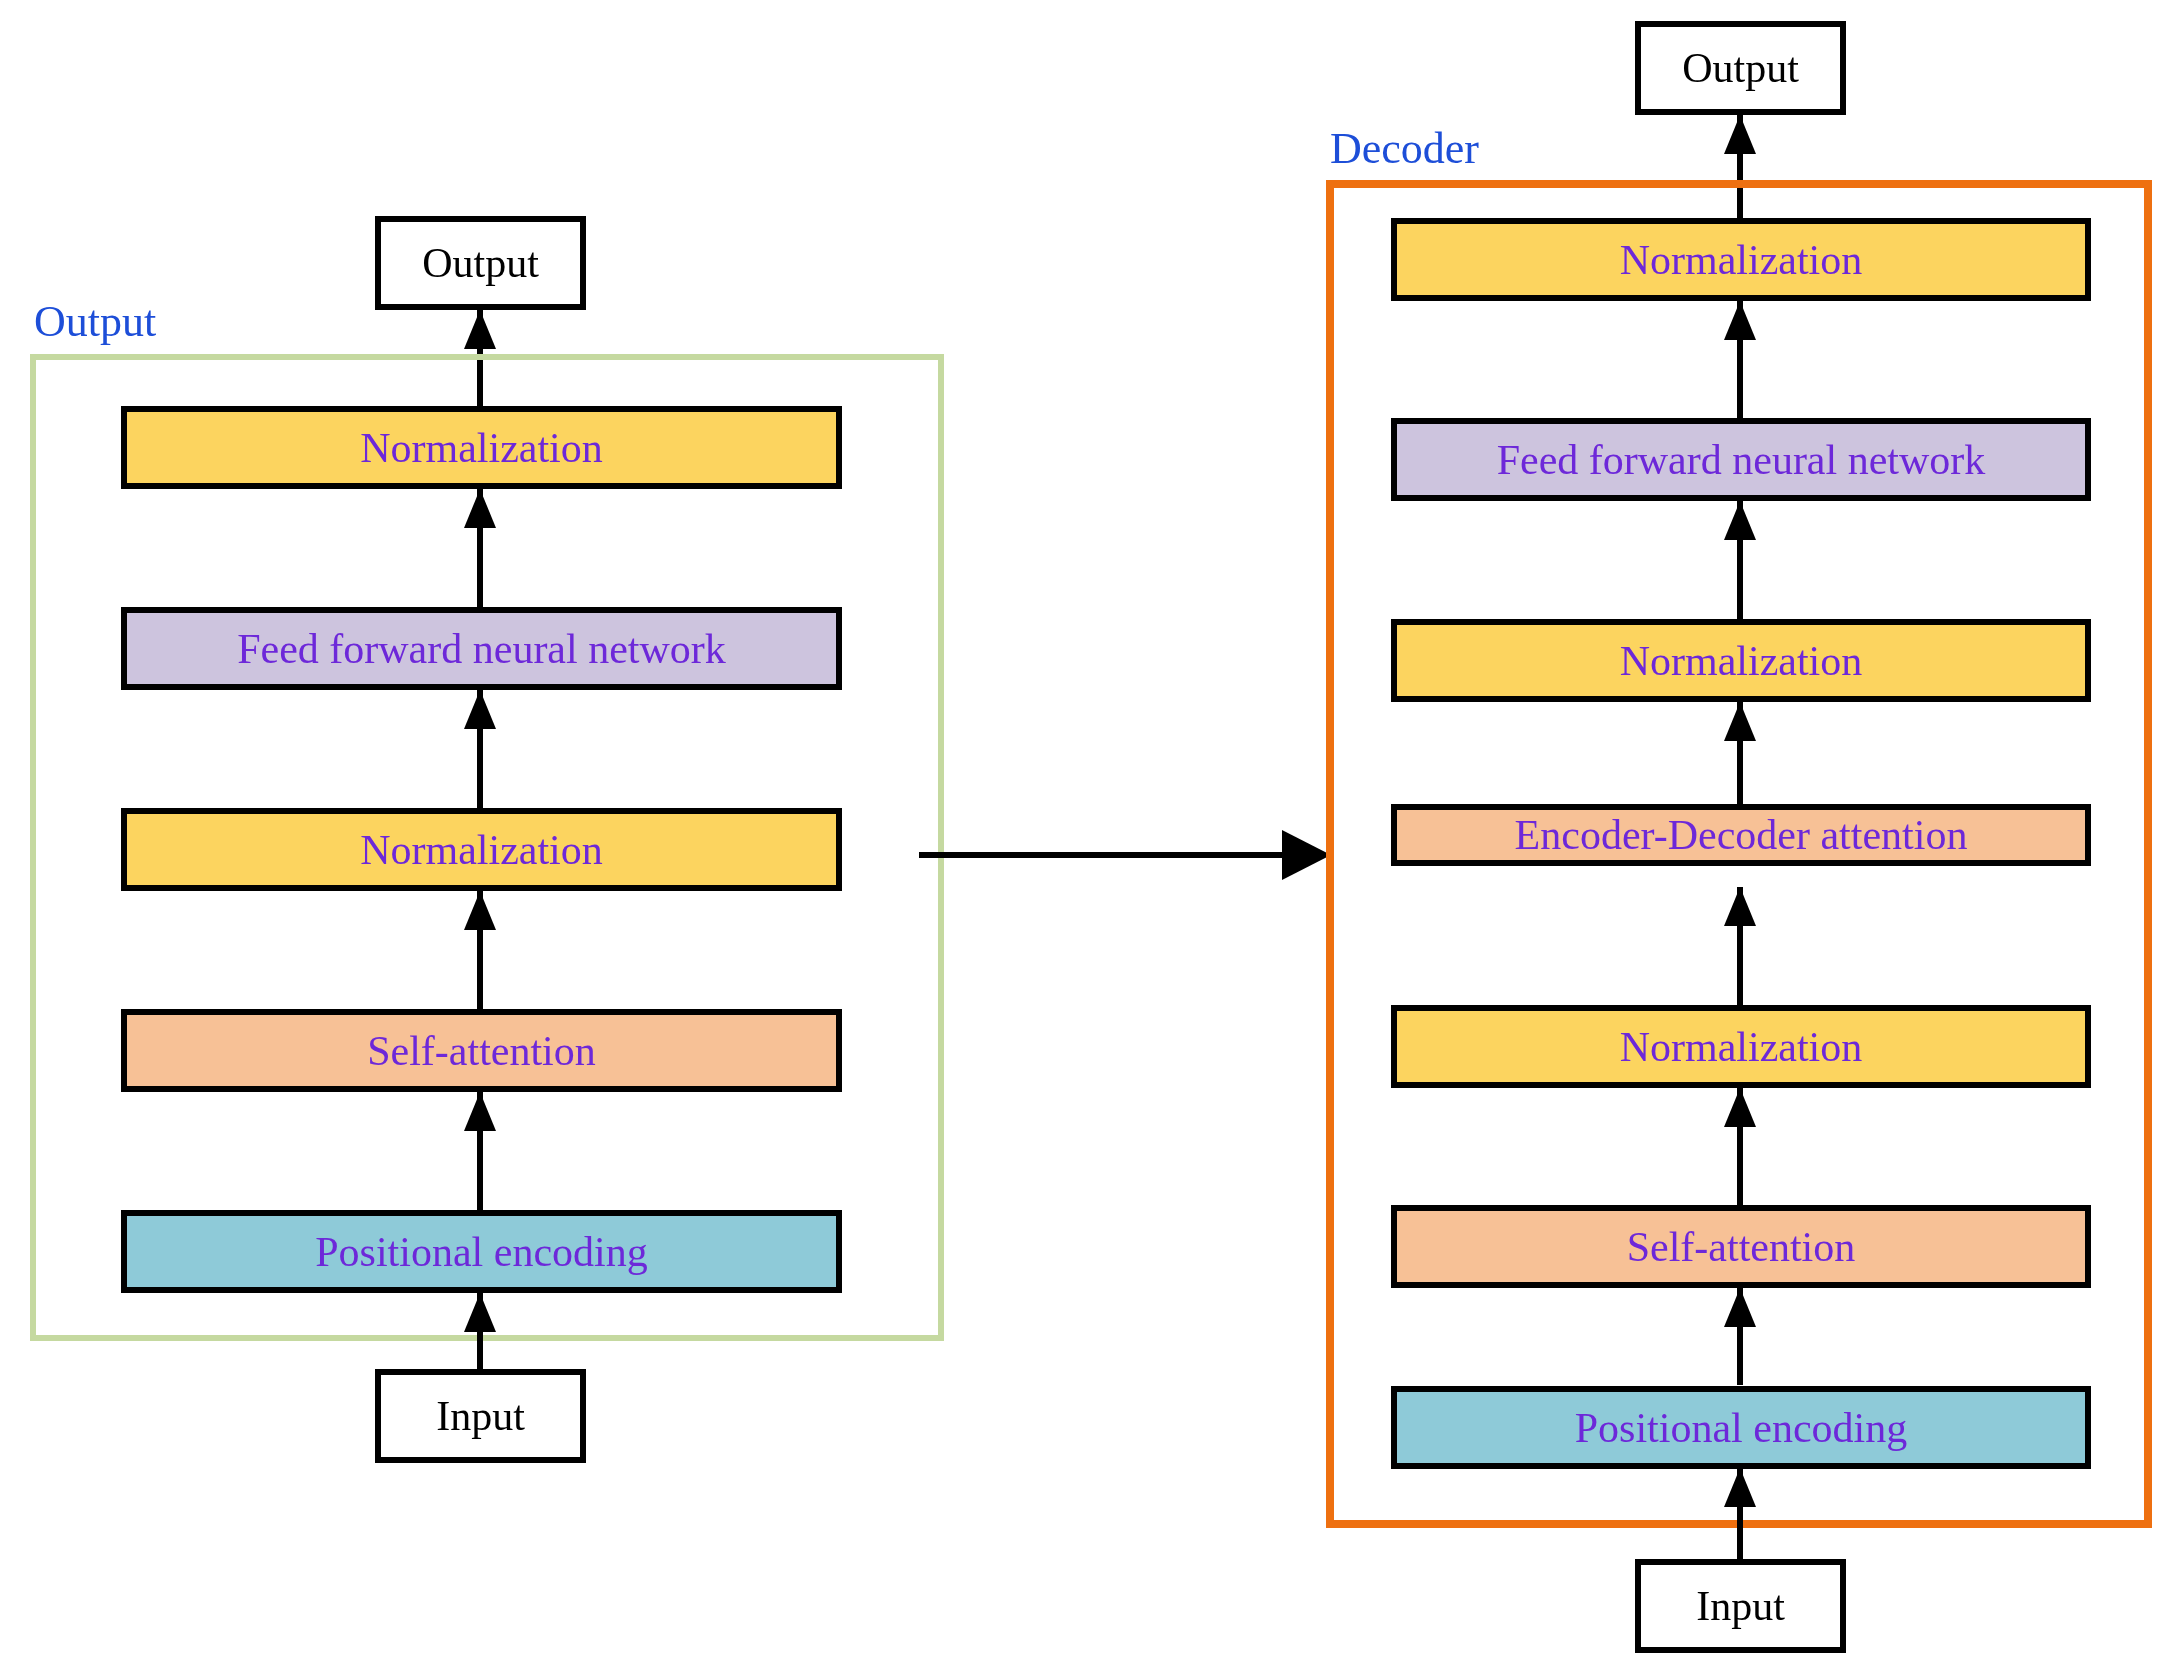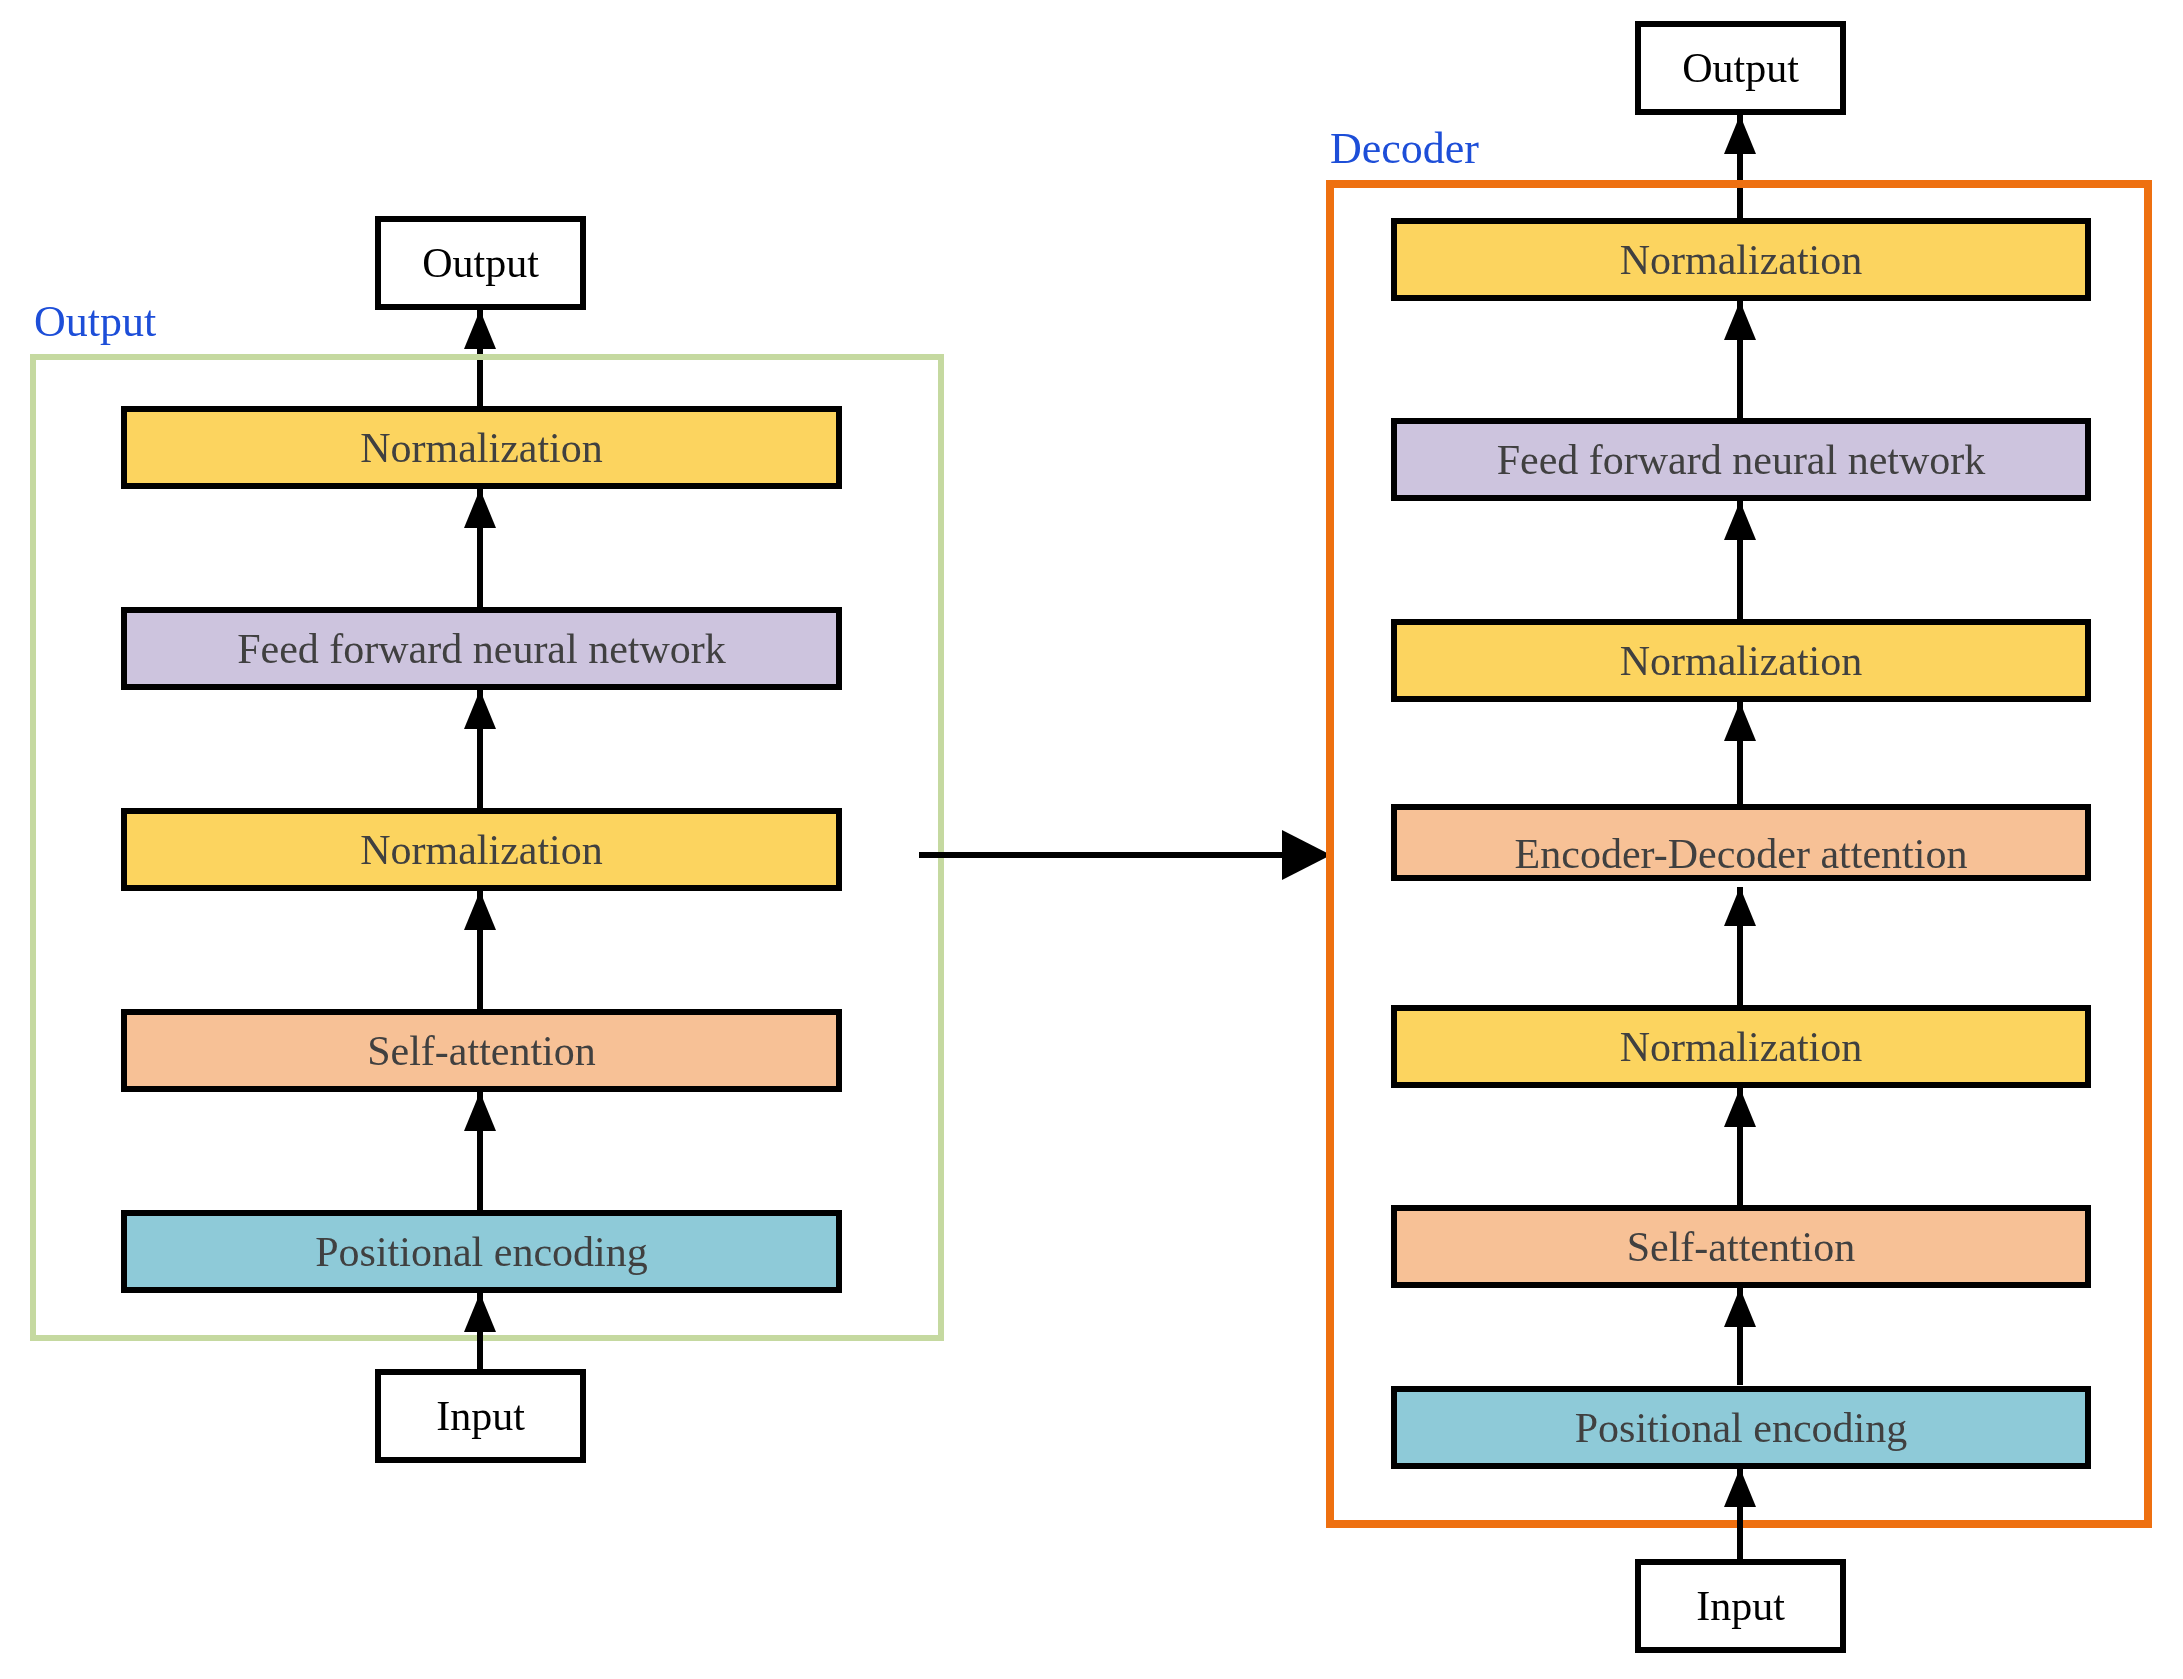--- a/index.html
+++ b/index.html
@@ -17,21 +17,21 @@
     color:#1d4ed8;
     line-height:1;
     white-space:nowrap;
   }
   .layer{
     position:absolute;
     box-sizing:border-box;
     border:6px solid #000000;
     display:flex;align-items:center;justify-content:center;
     font-size:42px;
-    color:#404040;
+    color:#6d28d9;
     line-height:1;
     white-space:nowrap;
   }
   .io-box{
     position:absolute;
     box-sizing:border-box;
     border:6.8px solid #000000;
     background:#ffffff;
     display:flex;align-items:center;justify-content:center;
     font-size:42px;
@@ -171,21 +171,21 @@
 
   <div class="layer" style="left:1391px;top:619px;width:700px;height:83px;background:#fcd45f;">
     <span>Normalization</span>
   </div>
 
   <div class="v-arrow" style="left:1737px;top:702px;width:6px;height:102px;">
     <div class="shaft" style="height:102px;"></div>
     <div class="head" style="top:0;"></div>
   </div>
 
-  <div class="layer" style="left:1391px;top:804px;width:700px;height:77px;background:#f7c196;align-items:flex-end;">
+  <div class="layer" style="left:1391px;top:804px;width:700px;height:62px;background:#f7c196;">
     <span>Encoder-Decoder attention</span>
   </div>
 
   <div class="v-arrow" style="left:1737px;top:887px;width:6px;height:118px;">
     <div class="shaft" style="height:118px;"></div>
     <div class="head" style="top:0;"></div>
   </div>
 
   <div class="layer" style="left:1391px;top:1005px;width:700px;height:83px;background:#fcd45f;">
     <span>Normalization</span>

